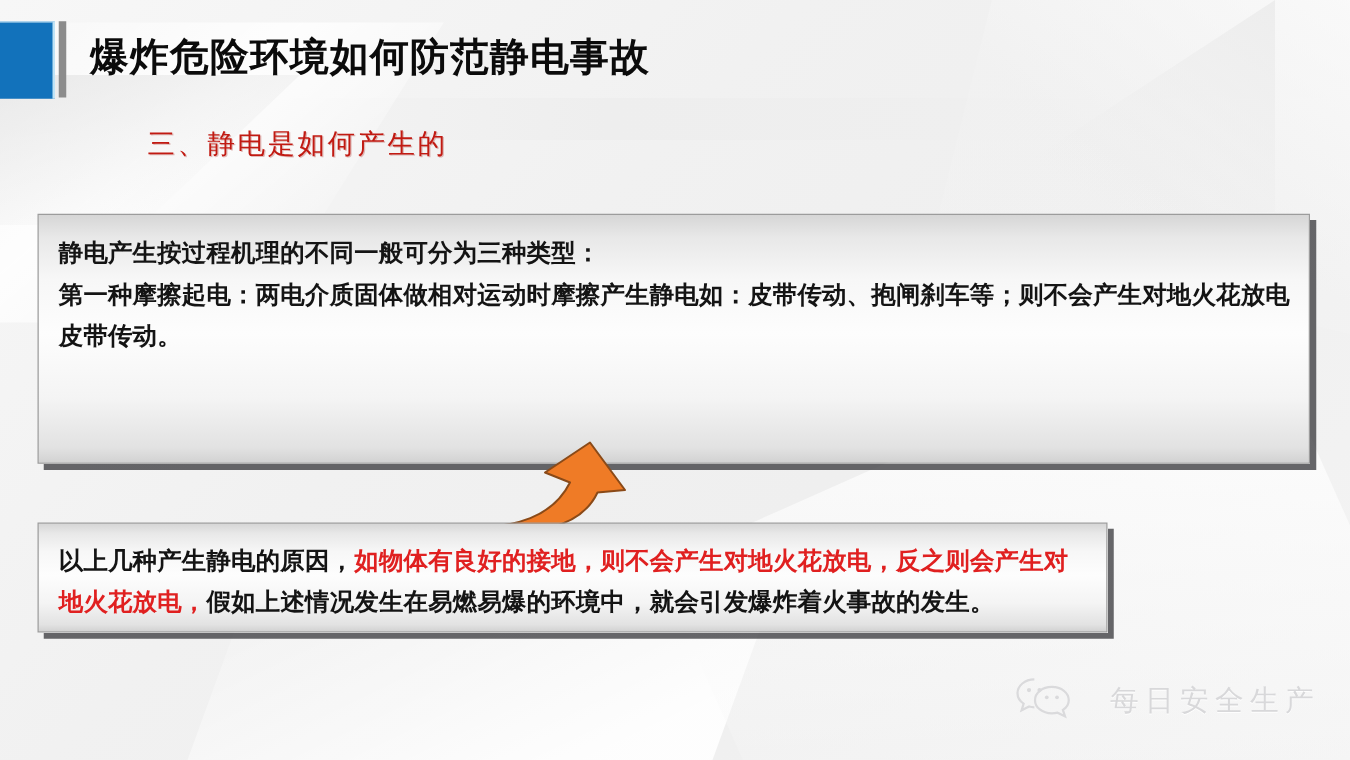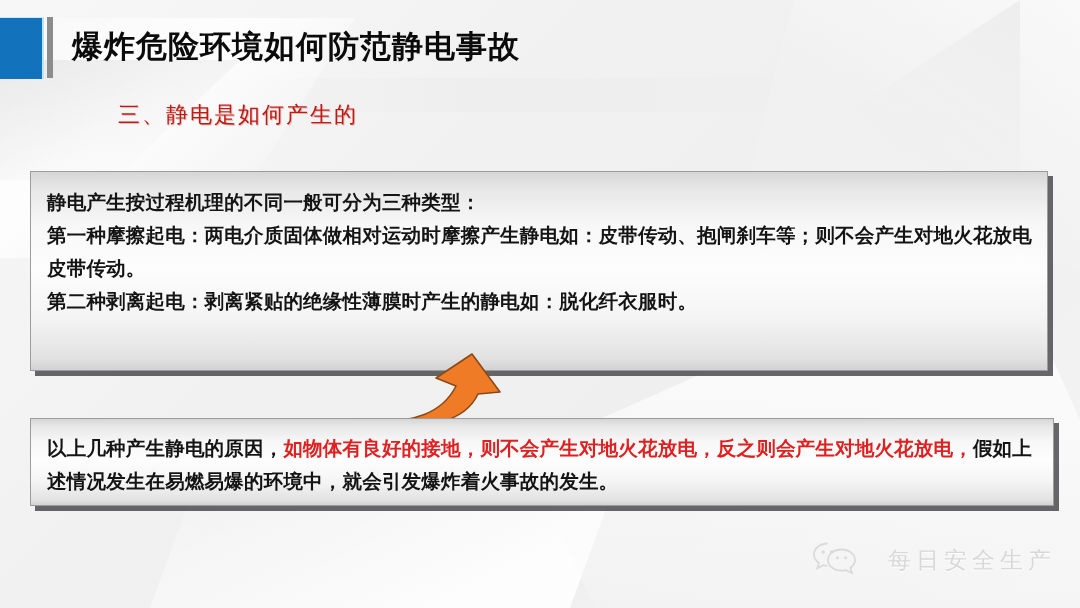--- a/index.html
+++ b/index.html
@@ -155,21 +155,21 @@
     left: 30px;
     top: 155px;
     width: 1018px;
     height: 200px;
     padding: 14px 16px 0 16px;
     margin-top: 16px;
   }
   #panel-conclusion {
     left: 30px;
     top: 418px;
-    width: 1024px;
+    width: 856px;
     height: 88px;
     padding: 13px 16px 0 16px;
   }
 
   .para {
     font-size: 19.5px;
     font-weight: bold;
     color: #141414;
     line-height: 33px;
     letter-spacing: 0.2px;
@@ -228,21 +228,20 @@
     <div class="hdr-gray"></div>
     <div class="hdr-title">爆炸危险环境如何防范静电事故</div>
   </div>
 
   <div class="section-heading">三、静电是如何产生的</div>
 
   <div class="panel" id="panel-main">
     <p class="para">静电产生按过程机理的不同一般可分为三种类型：</p>
     <p class="para">第一种摩擦起电：两电介质固体做相对运动时摩擦产生静电如：皮带传动、抱闸刹车等；则不会产生对地火花放电</p>
     <p class="para">皮带传动。</p>
-    <p class="para">第二种剥离起电：剥离紧贴的绝缘性薄膜时产生的静电如：脱化纤衣服时。</p>
   </div>
 
   <div class="arrow-wrap">
     <svg width="150" height="76" viewBox="0 0 150 76" xmlns="http://www.w3.org/2000/svg">
       <path id="arrow-path" d="M4 70 C 40 70, 70 62, 84 34 L 64 26 L 100 2 L 128 40 L 106 42 C 92 72, 54 76, 4 74 Z" fill="#ef7b26" stroke="#8a4a18" stroke-width="1.6" stroke-linejoin="round"></path>
     </svg>
   </div>
 
   <div class="panel" id="panel-conclusion">
     <p class="para wrap">

